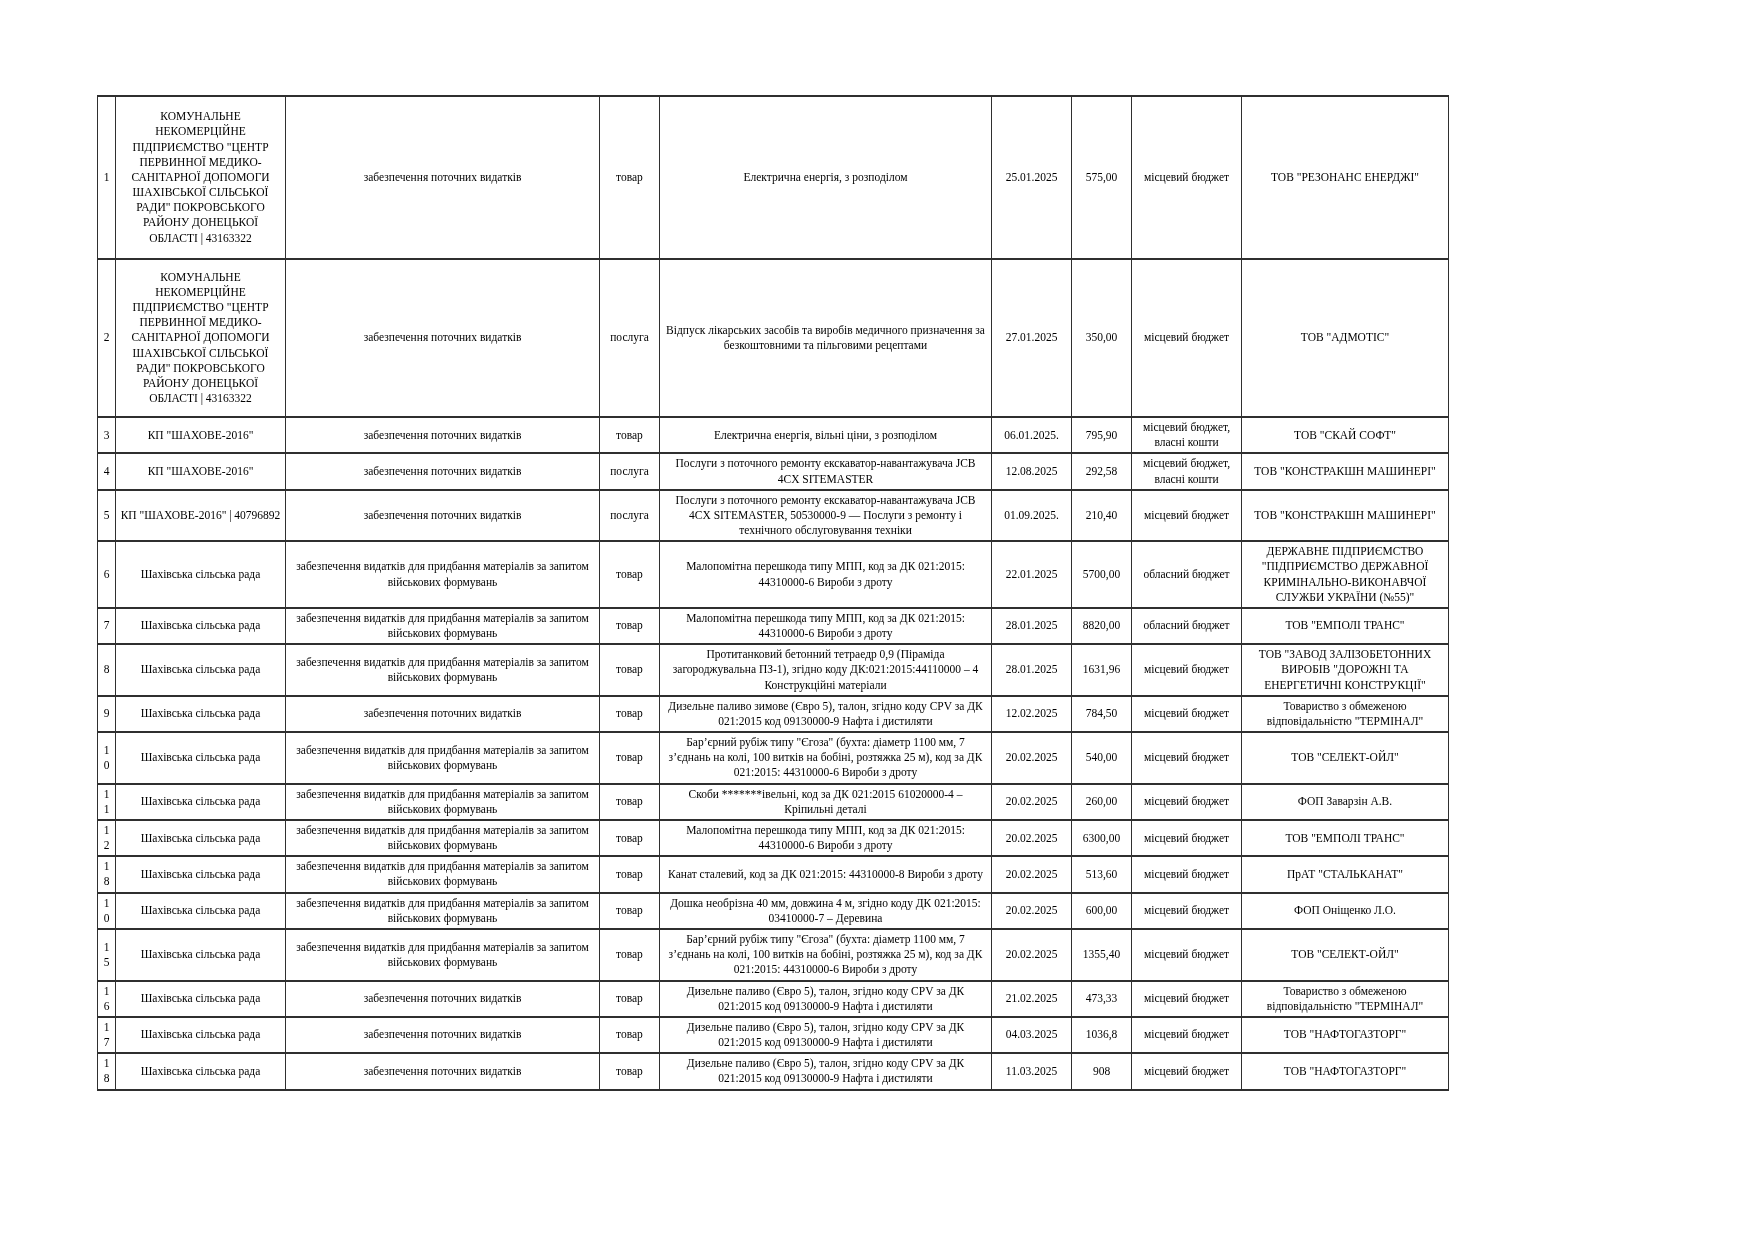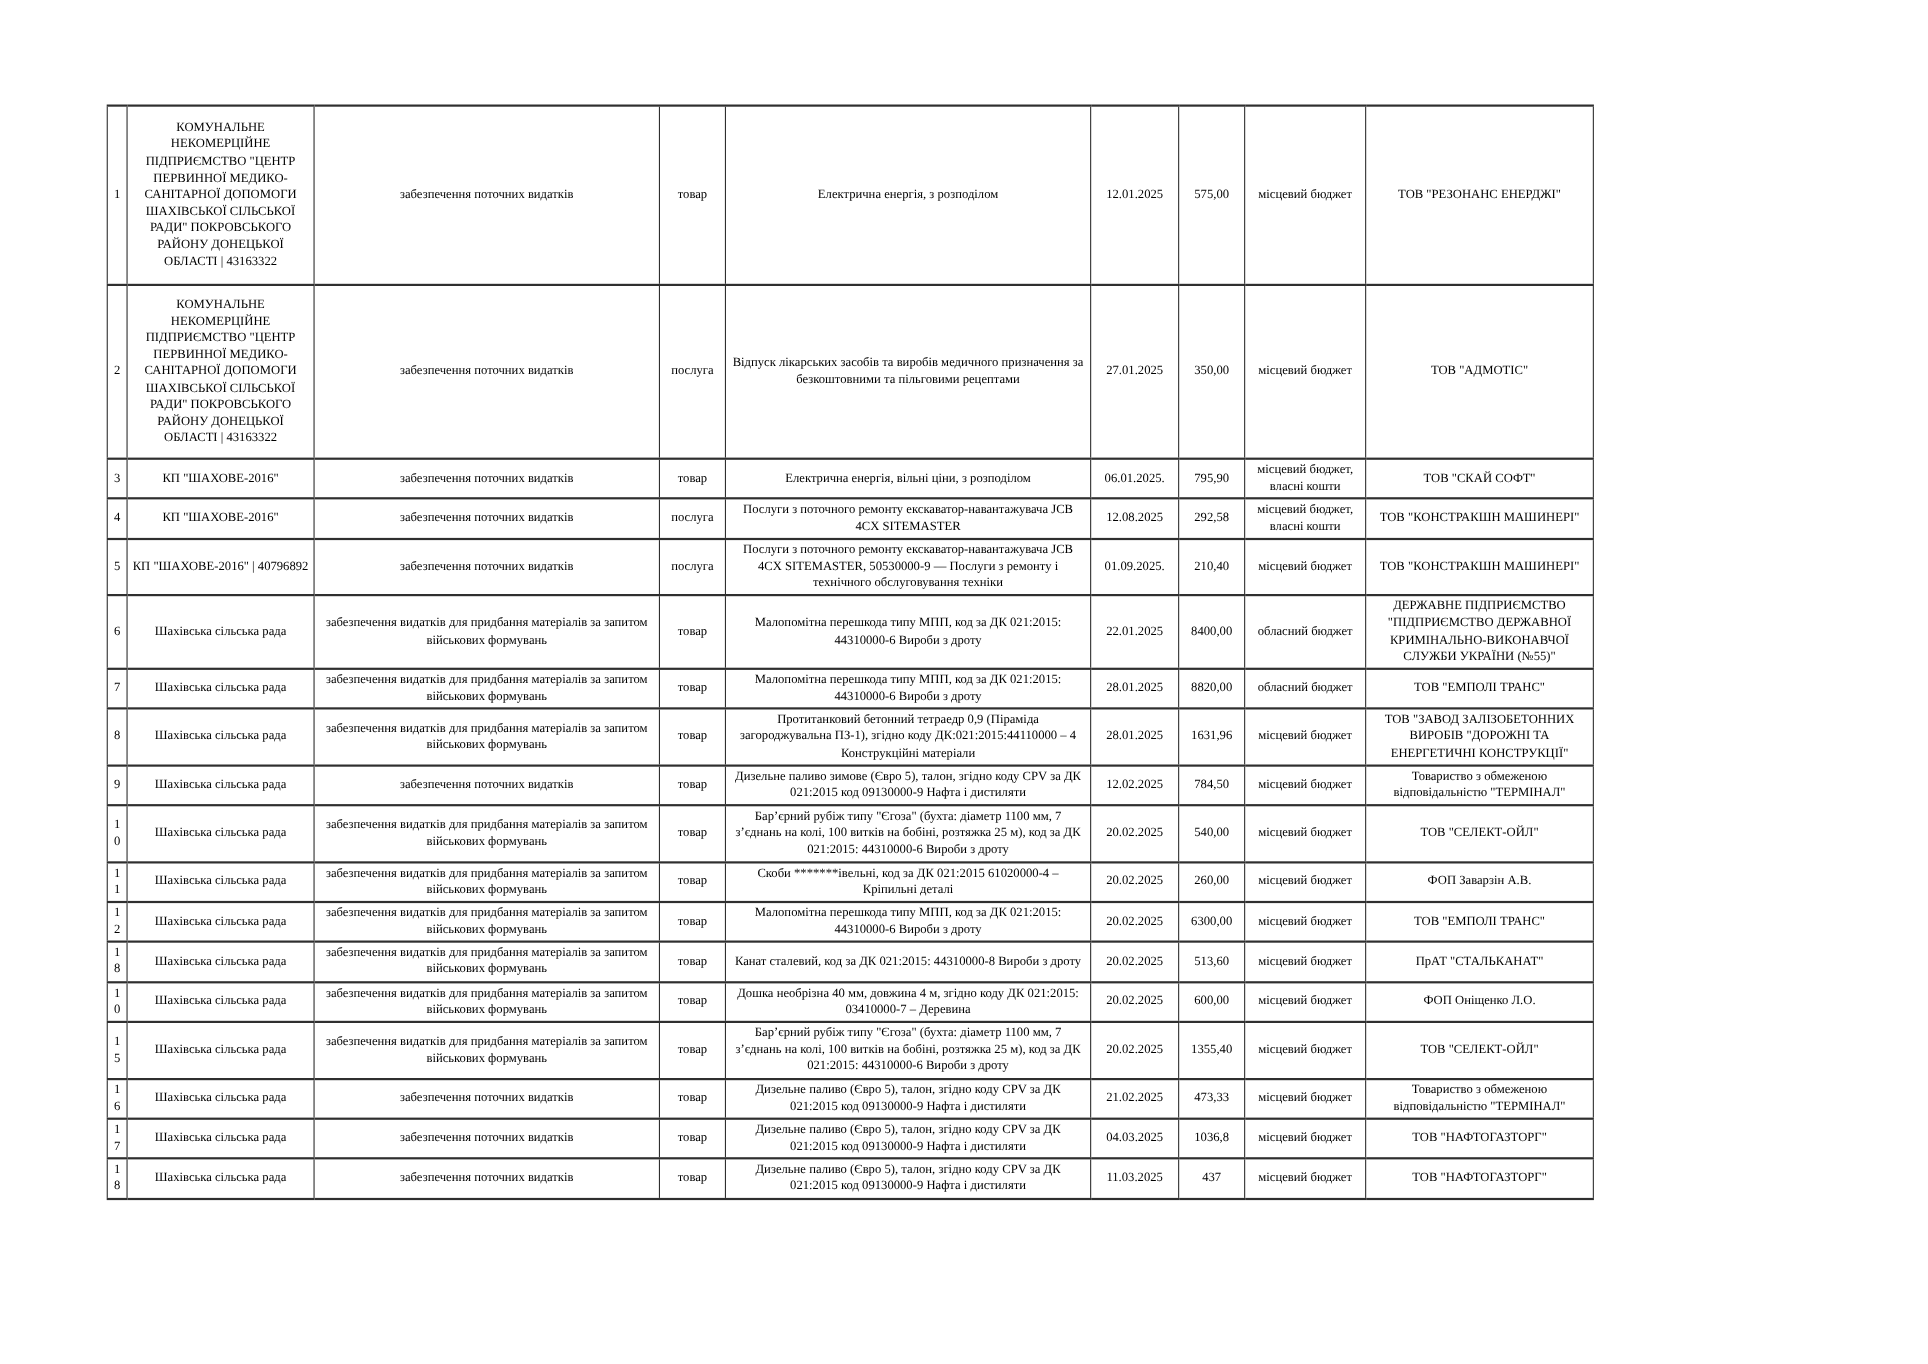--- a/index.html
+++ b/index.html
@@ -62,21 +62,21 @@
       <col class="c-funding">
       <col class="c-supplier">
     </colgroup>
     <tbody id="table-body">
         <tr>
     <td>1</td>
     <td>КОМУНАЛЬНЕ НЕКОМЕРЦІЙНЕ ПІДПРИЄМСТВО "ЦЕНТР ПЕРВИННОЇ МЕДИКО-САНІТАРНОЇ ДОПОМОГИ ШАХІВСЬКОЇ СІЛЬСЬКОЇ РАДИ" ПОКРОВСЬКОГО РАЙОНУ ДОНЕЦЬКОЇ ОБЛАСТІ | 43163322</td>
     <td>забезпечення поточних видатків</td>
     <td>товар</td>
     <td>Електрична енергія, з розподілом</td>
-    <td>12.01.2025</td>
+    <td>25.01.2025</td>
     <td>575,00</td>
     <td>місцевий бюджет</td>
     <td>ТОВ "РЕЗОНАНС ЕНЕРДЖІ"</td>
   </tr>
         <tr>
     <td>2</td>
     <td>КОМУНАЛЬНЕ НЕКОМЕРЦІЙНЕ ПІДПРИЄМСТВО "ЦЕНТР ПЕРВИННОЇ МЕДИКО-САНІТАРНОЇ ДОПОМОГИ ШАХІВСЬКОЇ СІЛЬСЬКОЇ РАДИ" ПОКРОВСЬКОГО РАЙОНУ ДОНЕЦЬКОЇ ОБЛАСТІ | 43163322</td>
     <td>забезпечення поточних видатків</td>
     <td>послуга</td>
     <td>Відпуск лікарських засобів та виробів медичного призначення за безкоштовними та пільговими рецептами</td>
@@ -118,21 +118,21 @@
     <td>місцевий бюджет</td>
     <td>ТОВ "КОНСТРАКШН МАШИНЕРІ"</td>
   </tr>
         <tr>
     <td>6</td>
     <td>Шахівська сільська рада</td>
     <td>забезпечення видатків для придбання матеріалів за запитом військових формувань</td>
     <td>товар</td>
     <td>Малопомітна перешкода типу МПП, код за ДК 021:2015: 44310000-6 Вироби з дроту</td>
     <td>22.01.2025</td>
-    <td>8400,00</td>
+    <td>5700,00</td>
     <td>обласний бюджет</td>
     <td>ДЕРЖАВНЕ ПІДПРИЄМСТВО "ПІДПРИЄМСТВО ДЕРЖАВНОЇ КРИМІНАЛЬНО-ВИКОНАВЧОЇ СЛУЖБИ УКРАЇНИ (№55)"</td>
   </tr>
         <tr>
     <td>7</td>
     <td>Шахівська сільська рада</td>
     <td>забезпечення видатків для придбання матеріалів за запитом військових формувань</td>
     <td>товар</td>
     <td>Малопомітна перешкода типу МПП, код за ДК 021:2015: 44310000-6 Вироби з дроту</td>
     <td>28.01.2025</td>
@@ -250,19 +250,19 @@
     <td>місцевий бюджет</td>
     <td>ТОВ "НАФТОГАЗТОРГ"</td>
   </tr>
         <tr>
     <td>18</td>
     <td>Шахівська сільська рада</td>
     <td>забезпечення поточних видатків</td>
     <td>товар</td>
     <td>Дизельне паливо (Євро 5), талон, згідно коду CPV за ДК 021:2015 код 09130000-9 Нафта і дистиляти</td>
     <td>11.03.2025</td>
-    <td>437</td>
+    <td>908</td>
     <td>місцевий бюджет</td>
     <td>ТОВ "НАФТОГАЗТОРГ"</td>
   </tr>
       </tbody>
   </table>
 </div>
 
 </body></html>

